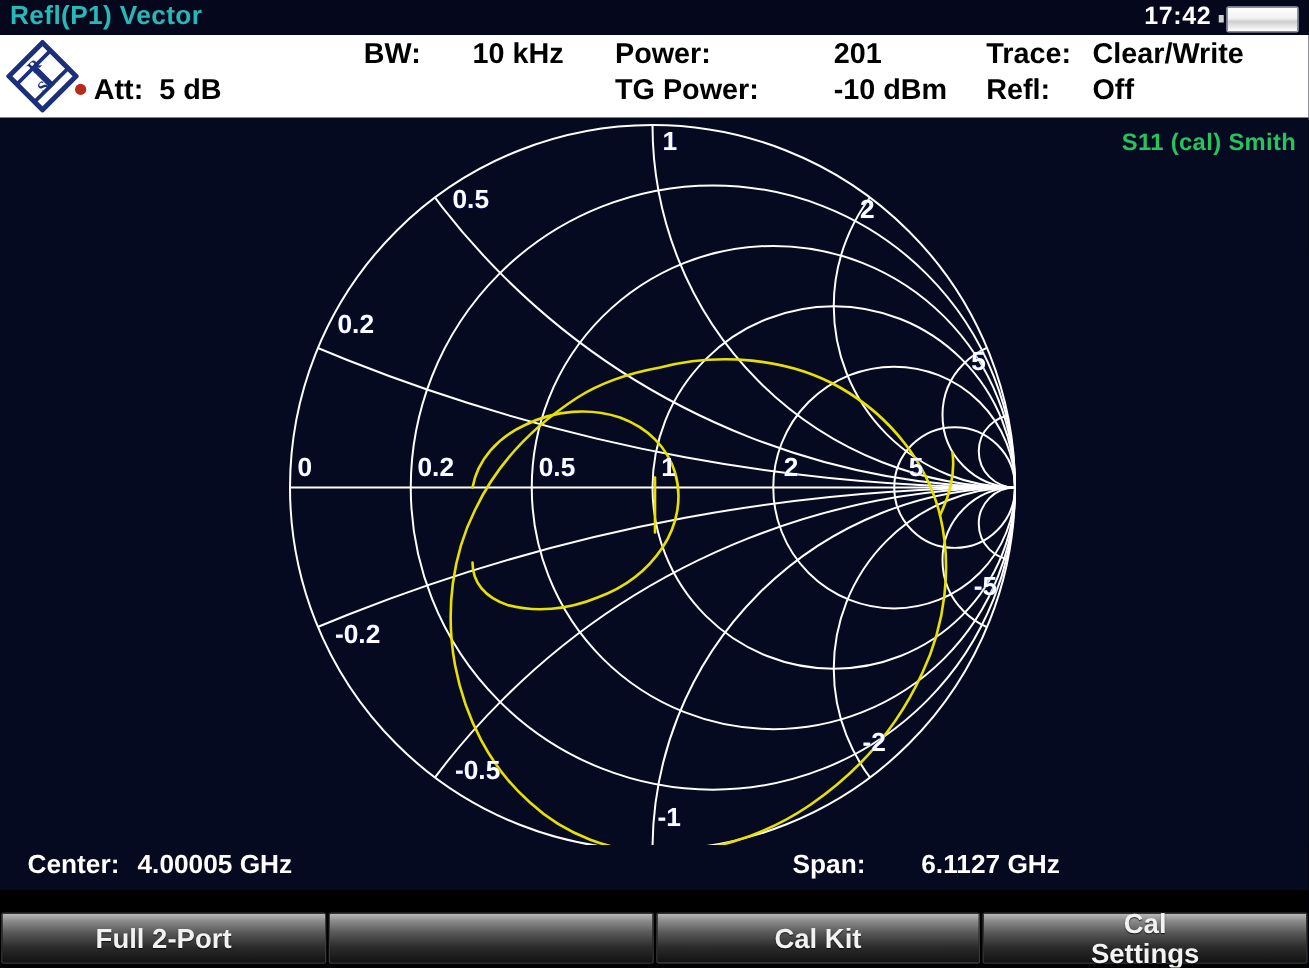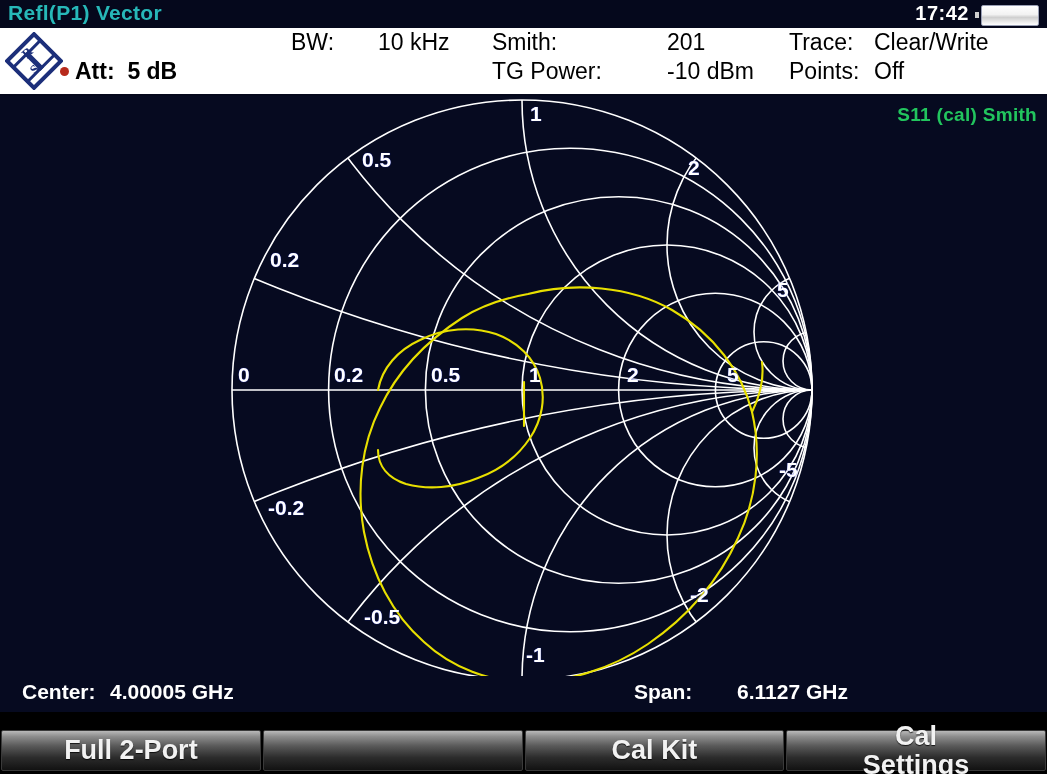--- a/index.html
+++ b/index.html
@@ -43,21 +43,21 @@
   }
   .att{
     position:absolute;left:60px;top:30px;
     font-size:23px;font-weight:bold;color:#000;white-space:nowrap;
   }
   .att-dot{
     display:inline-block;width:9px;height:9px;border-radius:50%;
     background:#b72a1c;vertical-align:middle;margin-right:6px;margin-bottom:3px;
   }
   .hdr-cell{
-    position:absolute;font-size:23px;font-weight:normal;color:#000;white-space:nowrap;
+    position:absolute;font-size:23px;font-weight:bold;color:#000;white-space:nowrap;
   }
   .r1{top:30px;}
   .r0{top:1px;}
 
   
   .graph{
     position:absolute;left:0;top:96px;width:1047px;height:580px;
     background:#060a20;overflow:hidden;
   }
   .trace-label{
@@ -84,21 +84,21 @@
   
   .softkeys{
     position:absolute;left:0;top:712px;width:1047px;height:62px;
     background:#000;display:flex;
   }
   .skey{
     flex:1 1 0;margin:18px 1px 3px 1px;
     background:linear-gradient(180deg,#b9b9b9 0%,#8d8d8d 14%,#5a5a5a 38%,#2c2c2c 68%,#121212 100%);
     border:1px solid #3a3a3a;border-radius:2px;
     display:flex;align-items:center;justify-content:center;text-align:center;
-    color:#f2f2f2;font-size:27px;font-weight:bold;line-height:1.06;
+    color:#f2f2f2;font-size:22px;font-weight:bold;line-height:1.06;
     box-sizing:border-box;
     text-shadow:0 1px 1px rgba(0,0,0,.8);
   }
   .skey span{display:block;}
 </style>
 </head>
 <body>
 
 <div class="screen">
 
@@ -119,28 +119,28 @@
       <text x="22" y="27" font-family="Liberation Serif, serif" font-size="13" font-weight="bold" fill="#1c2f7a" transform="rotate(-45 22 27)">R</text>
       <text x="30" y="43" font-family="Liberation Serif, serif" font-size="13" font-weight="bold" fill="#1c2f7a" transform="rotate(-45 30 43)">S</text>
     </svg>
 
     <div class="att">
       <span class="att-dot"></span><span>Att:</span>&nbsp;&nbsp;<span>5 dB</span>
     </div>
 
     <div class="hdr-cell r0" style="left:291px;">BW:</div>
     <div class="hdr-cell r0" style="left:378px;">10 kHz</div>
-    <div class="hdr-cell r0" style="left:492px;">Smith:</div>
+    <div class="hdr-cell r0" style="left:492px;">Power:</div>
     <div class="hdr-cell r0" style="left:667px;">201</div>
     <div class="hdr-cell r0" style="left:789px;">Trace:</div>
     <div class="hdr-cell r0" style="left:874px;">Clear/Write</div>
 
     <div class="hdr-cell r1" style="left:492px;">TG Power:</div>
     <div class="hdr-cell r1" style="left:667px;">-10 dBm</div>
-    <div class="hdr-cell r1" style="left:789px;">Points:</div>
+    <div class="hdr-cell r1" style="left:789px;">Refl:</div>
     <div class="hdr-cell r1" style="left:874px;">Off</div>
   </div>
 
   <div class="graph">
     <div class="trace-label">S11 (cal) Smith</div>
 
     <svg class="smith" width="1047" height="580">
       <g fill="none" stroke="#ffffff" stroke-width="1.6">
 
         <circle cx="522" cy="294" r="290"></circle>

